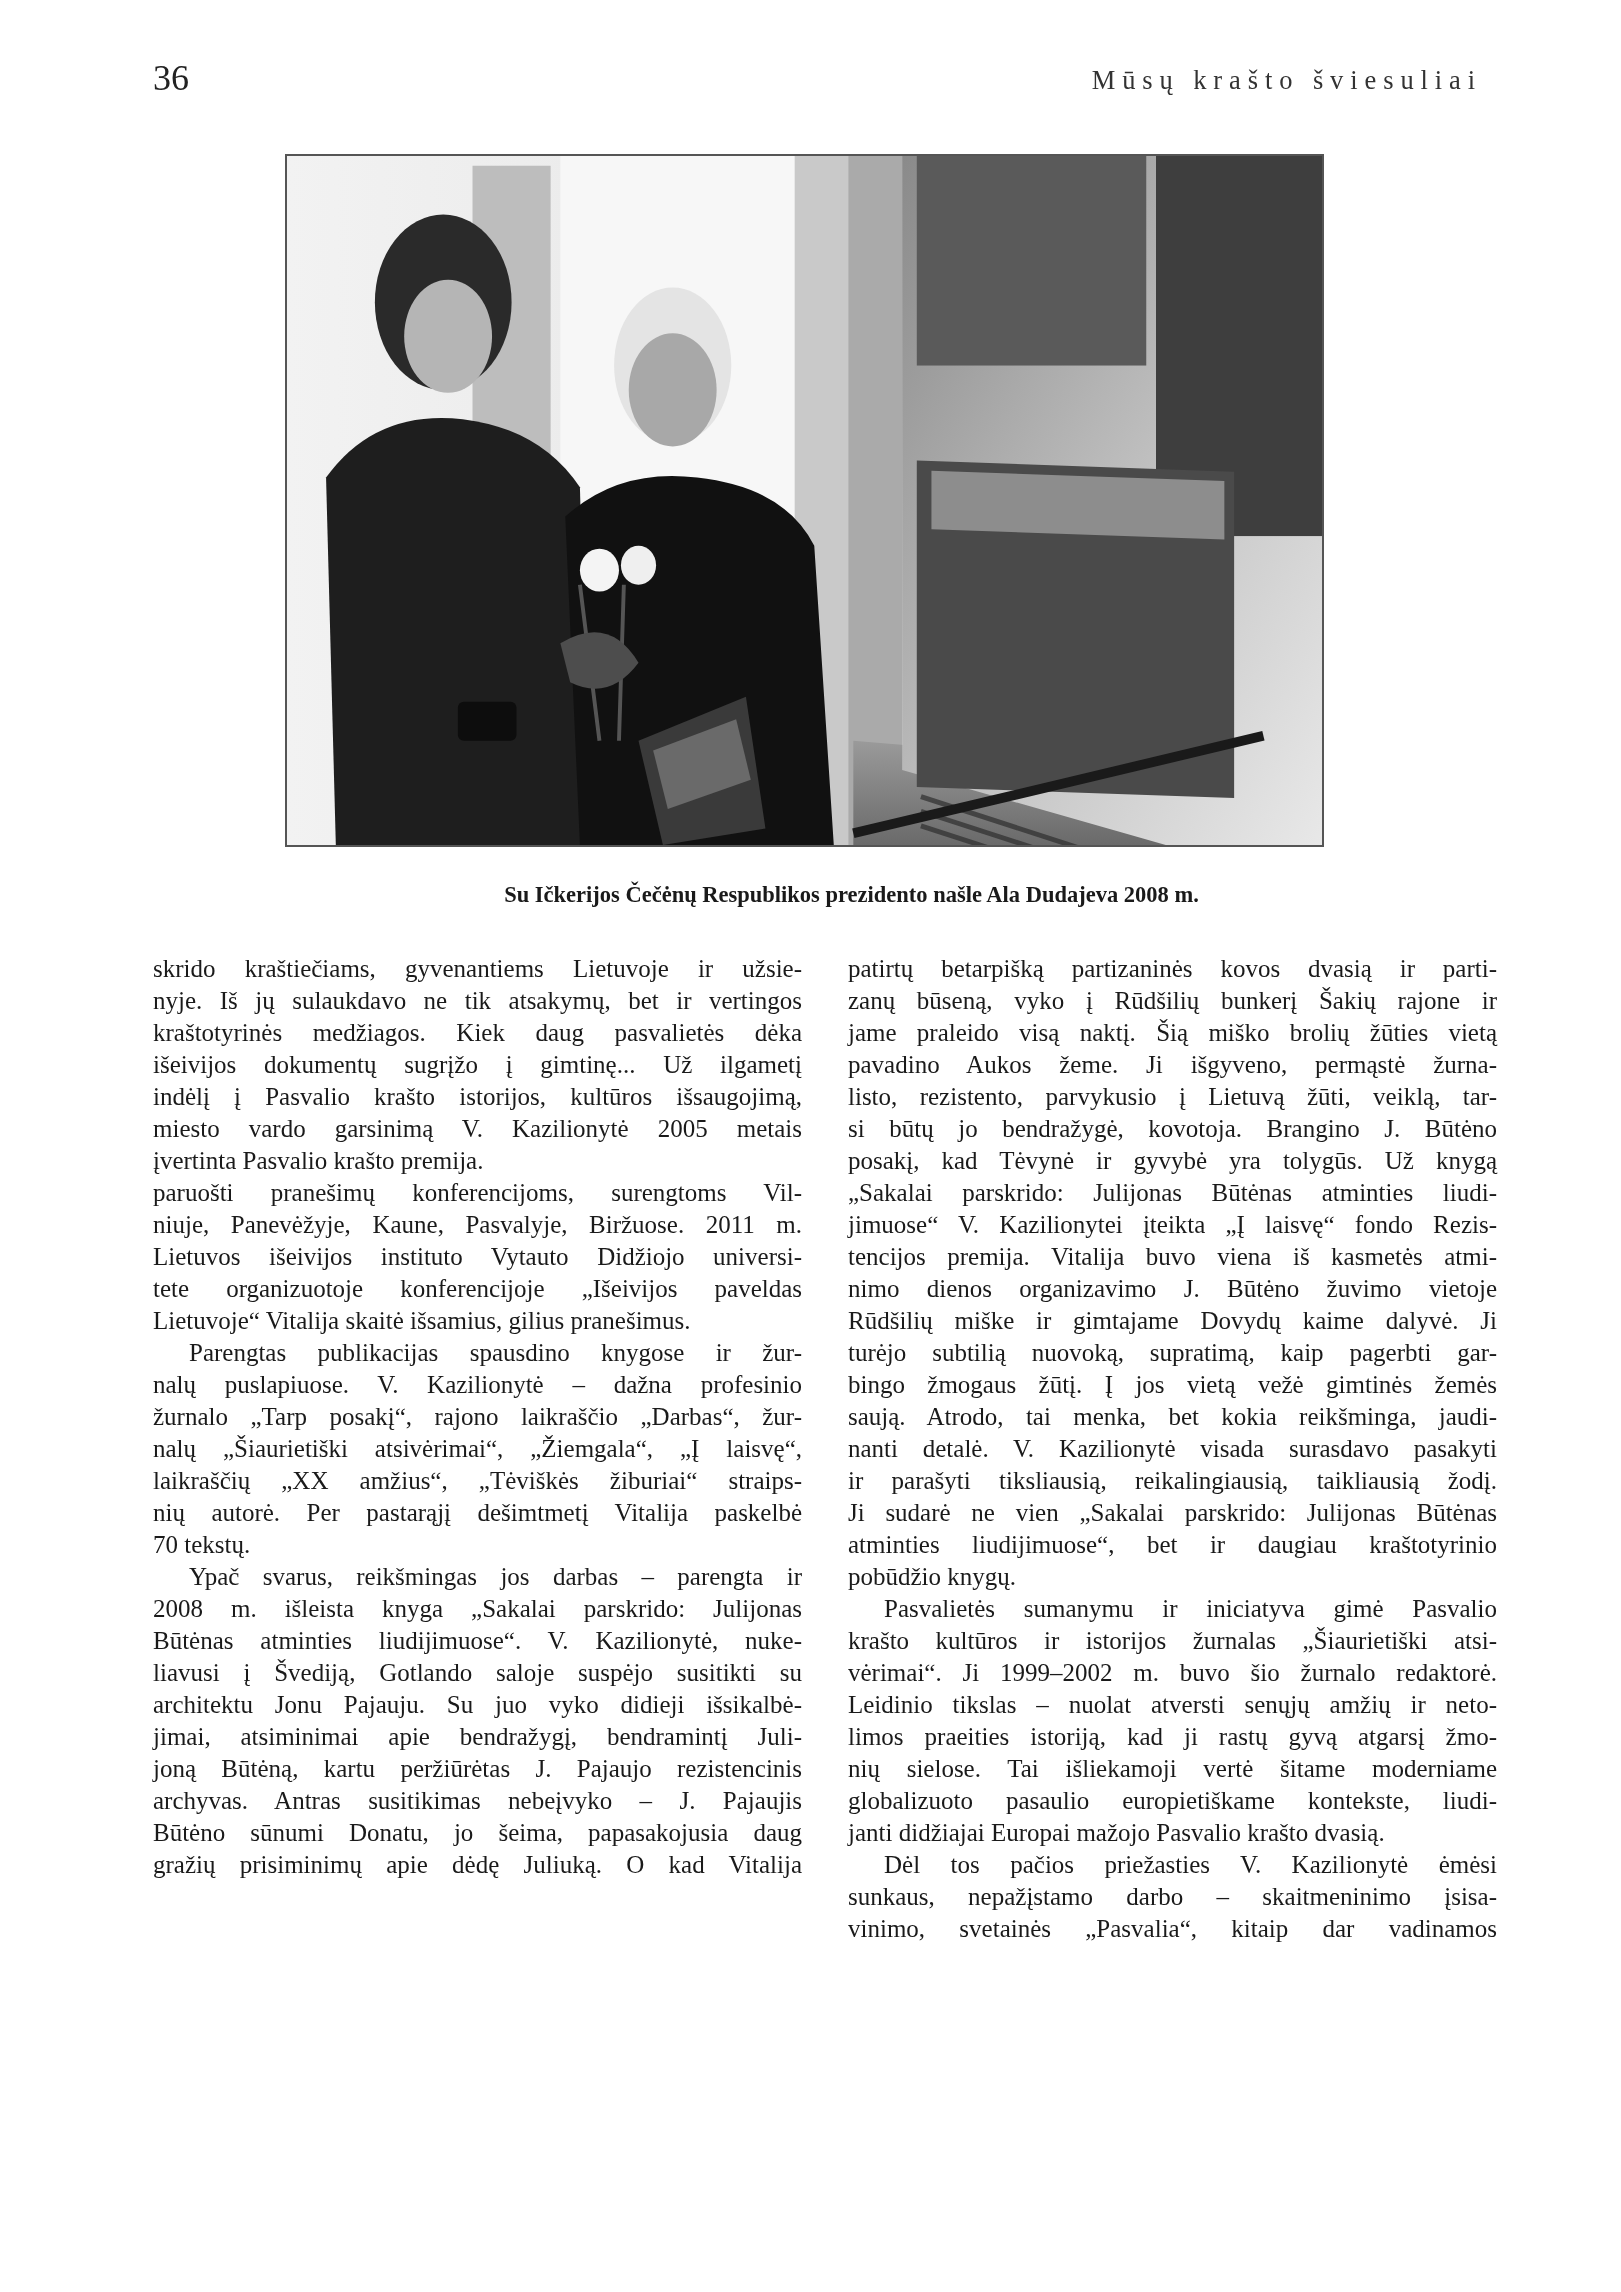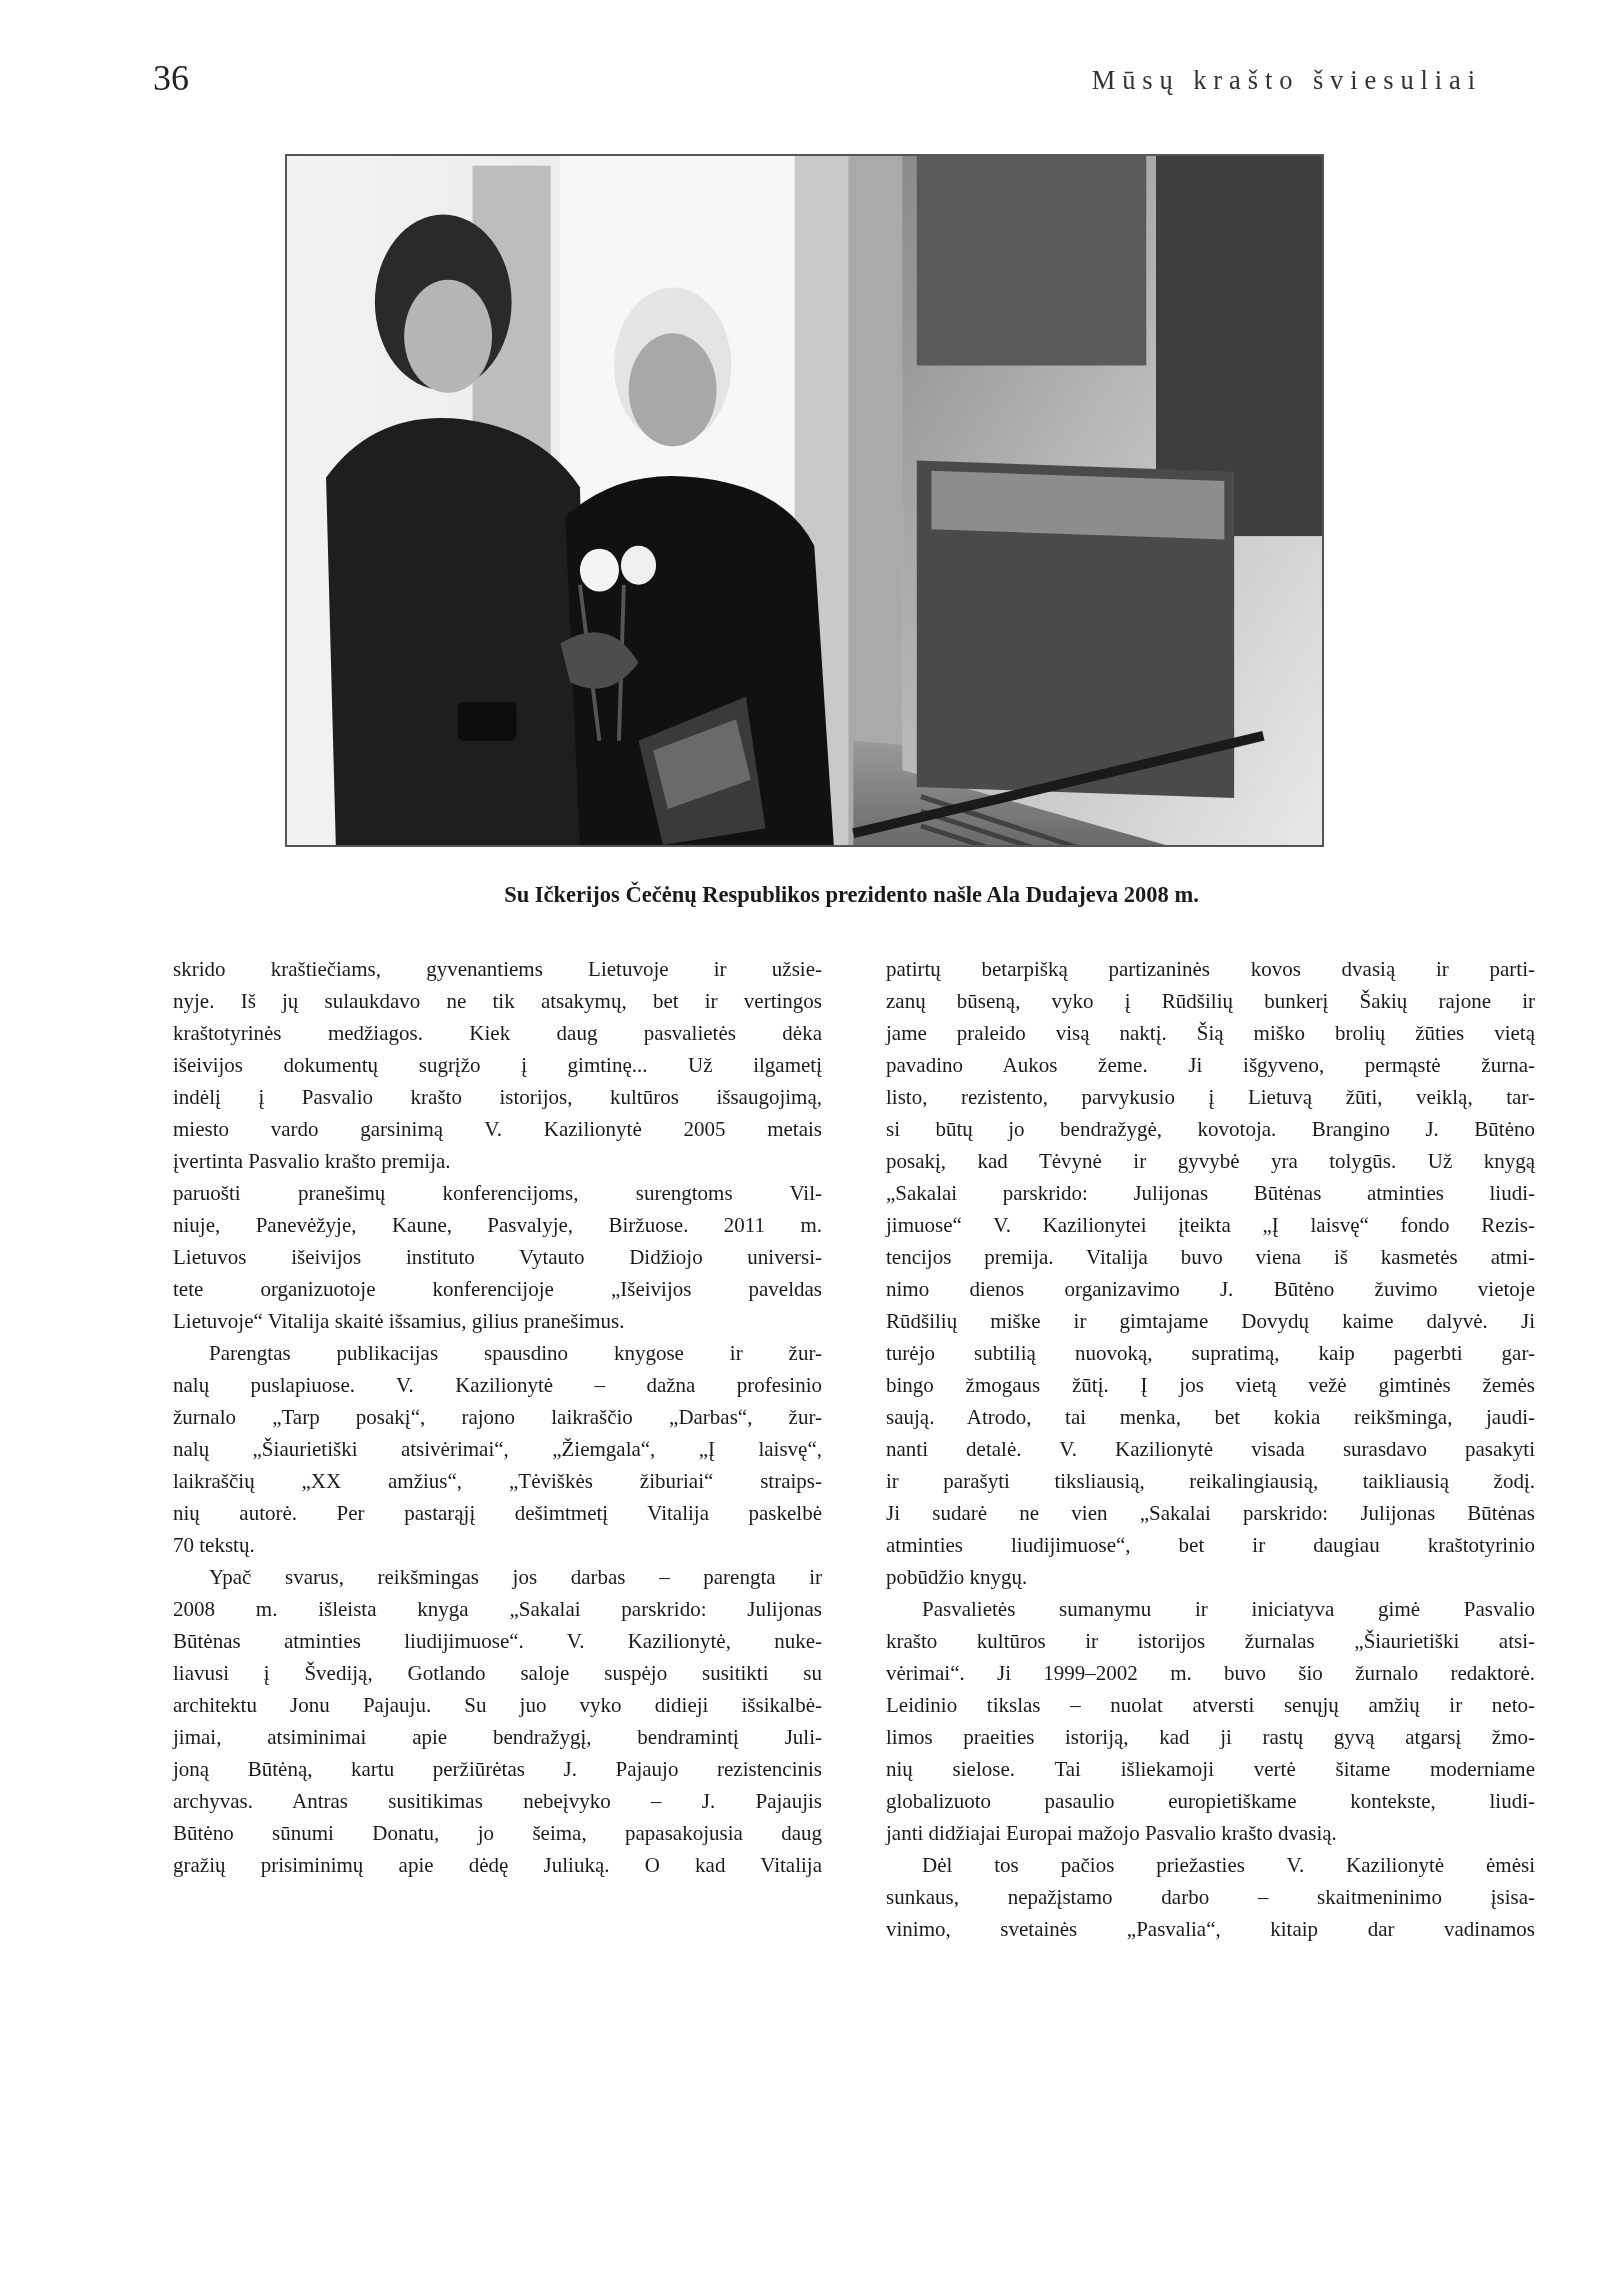--- a/index.html
+++ b/index.html
@@ -57,28 +57,27 @@
     text-align: center;
     font-weight: bold;
     font-size: 22.5px;
     color: #1a1a1a;
     padding-left: 41px;
   }
   .column {
     position: absolute;
     top: 953px;
     width: 649px;
-    font-size: 21px;
+    font-size: 25px;
     line-height: 32px;
     text-align: justify;
     hyphens: manual;
-    margin-left: 20px;
   }
   .column.left { left: 153px; }
-  .column.right { left: 866px; }
+  .column.right { left: 848px; }
   .column p {
     margin: 0;
     text-indent: 36px;
   }
   .column p.line {
     text-indent: 0;
     text-align-last: justify;
   }
   .column p.line.last { text-align-last: left; }
   .column p.line.indent { text-indent: 36px; }

